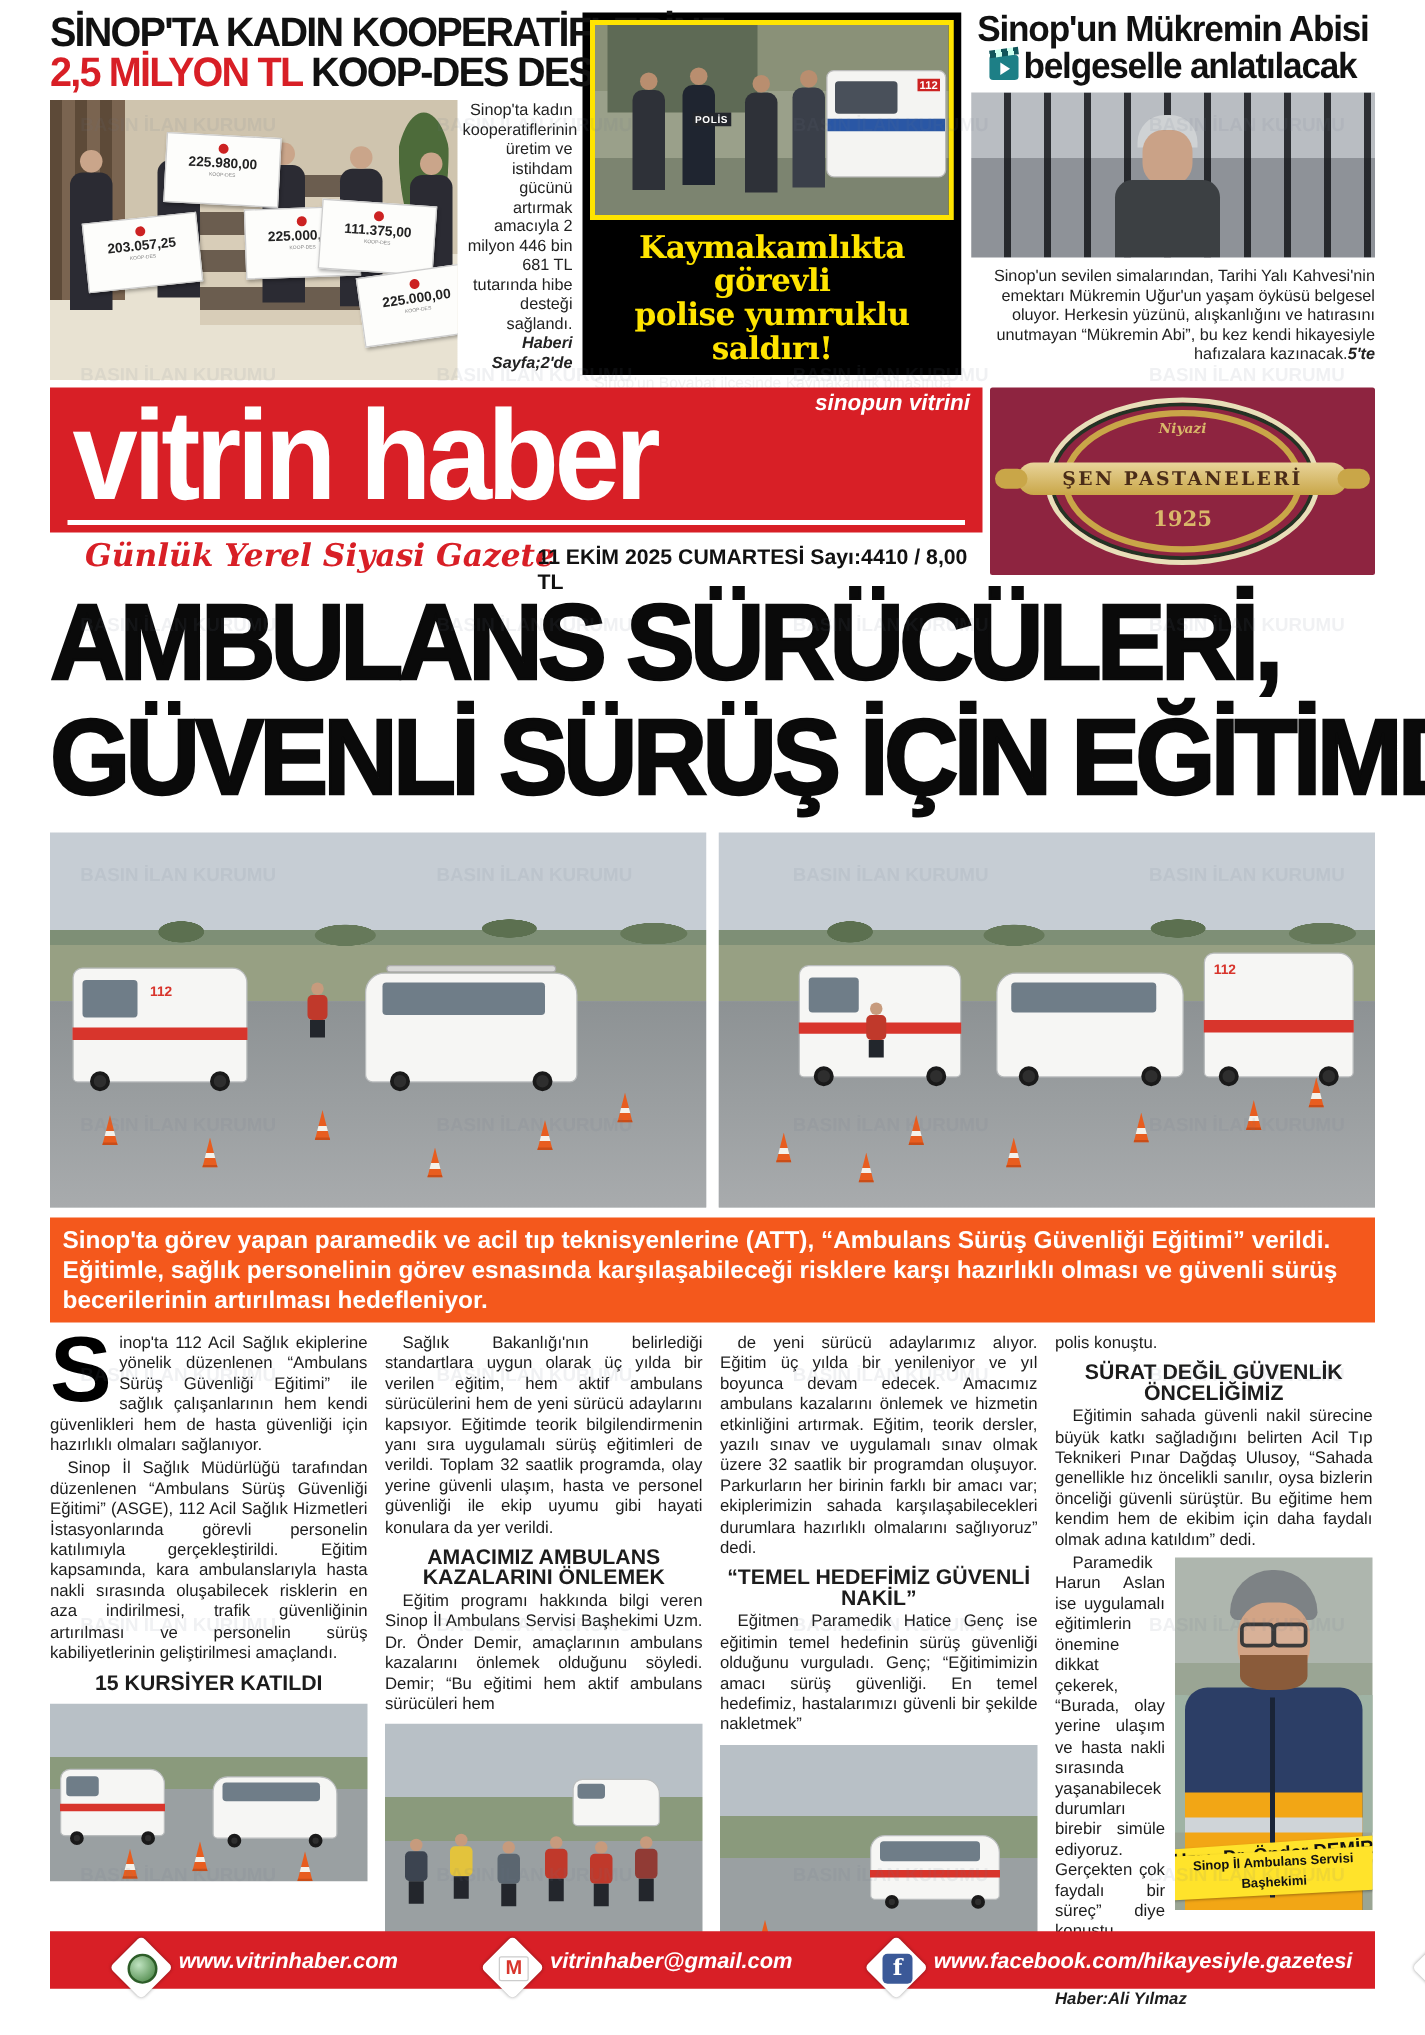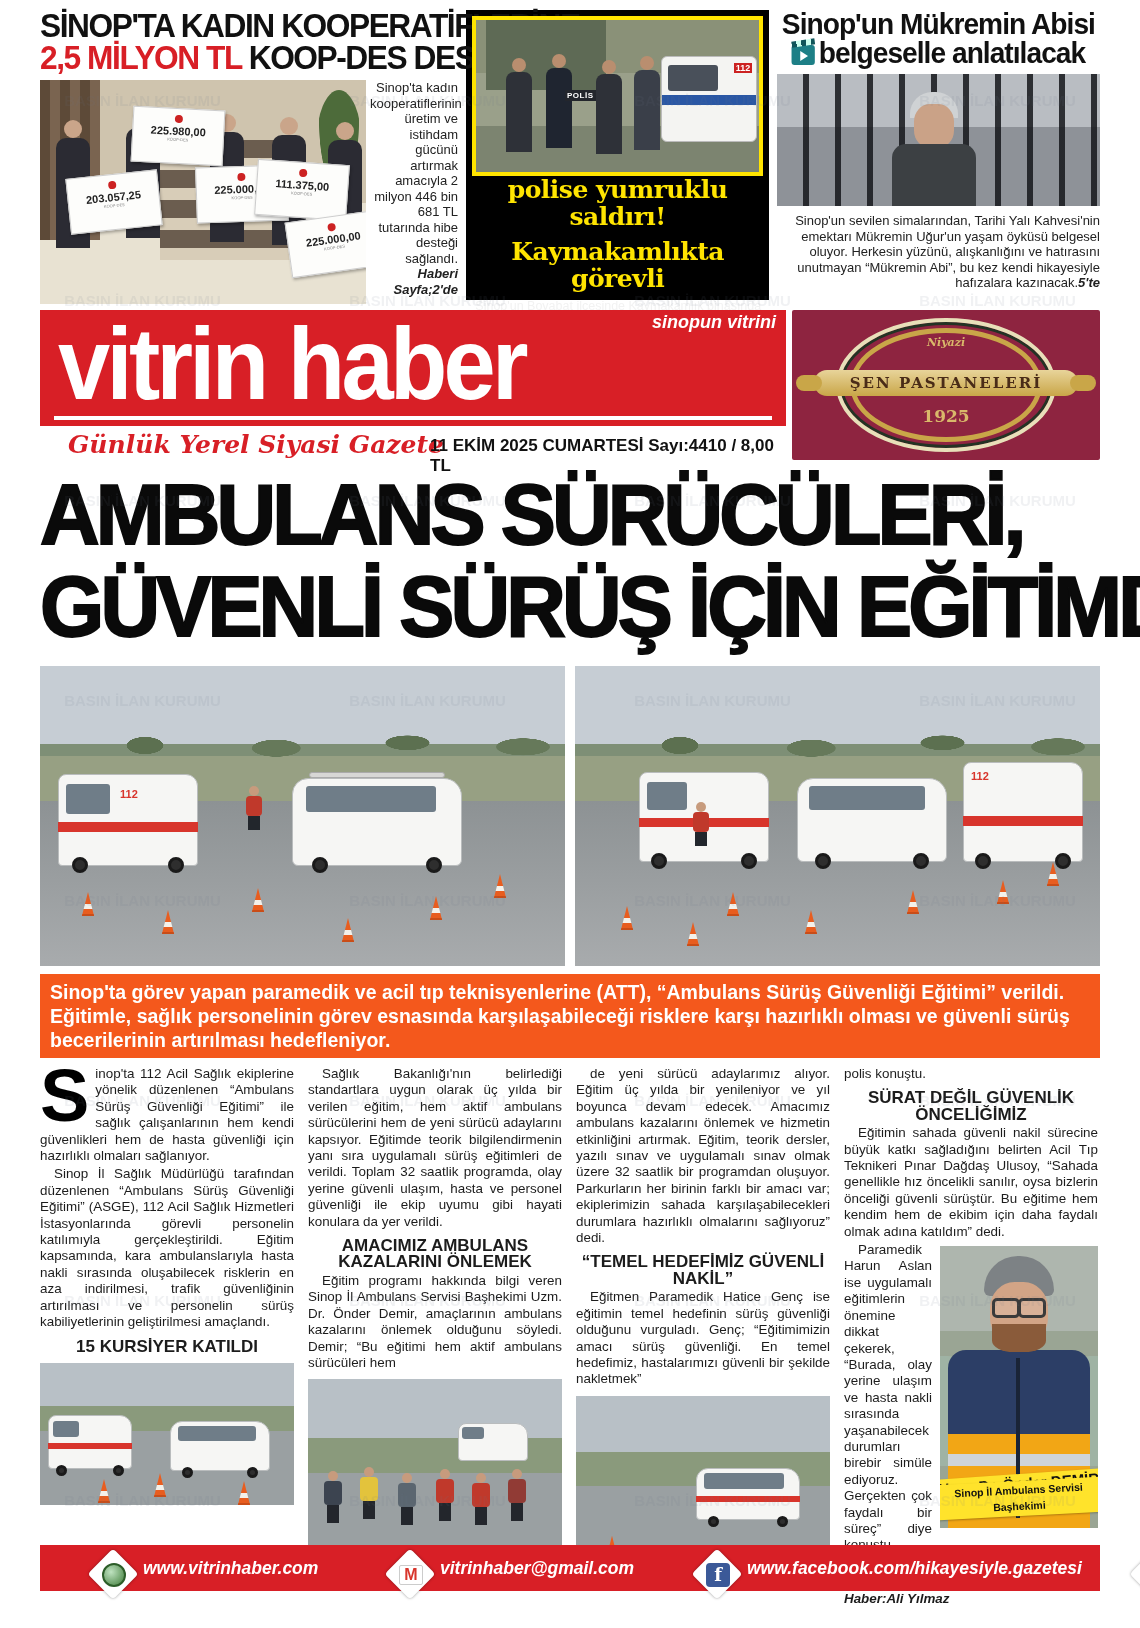--- a/index.html
+++ b/index.html
@@ -241,32 +241,32 @@
             <div class="more">Haberi Sayfa;2'de</div>
           </div>
         </div>
       </div>
 
       <div class="tcol-mid">
         <div class="photo-police">
           <div class="pp-building"></div>
           <div class="pp-fig" style="left:30px;top:52px"></div>
           <div class="pp-fig" style="left:70px;top:48px;background:#1f2530">
-            <div class="pp-vest" style="left:19px;top:22px">POLİS</div>
+            <div class="pp-vest" style="left:8px;top:22px">POLİS</div>
           </div>
           <div class="pp-fig" style="left:120px;top:54px"></div>
           <div class="pp-fig" style="left:158px;top:50px;background:#3a3f49"></div>
           <div class="pp-van">
             <div class="wnd"></div>
             <div class="stripe"></div>
             <div class="code">112</div>
           </div>
         </div>
+        <div class="mid-head">Kaymakamlıkta görevli</div>
         <div class="mid-head" style="margin-top:0">polise yumruklu saldırı!</div>
-        <div class="mid-head">Kaymakamlıkta görevli</div>
         <div class="mid-body">
           <span>Sinop'un Boyabat ilçesinde Kaymakamlık binasında bir şahsın, görevli polis memuruna yumruklu saldırı girişiminde bulunuldu. </span><span class="more">Sayfa;3'te</span>
         </div>
       </div>
 
       <div class="tcol-right">
         <div class="tr-head">Sinop'un Mükremin Abisi</div>
         <div class="tr-head"><span class="clap"></span><span>belgeselle anlatılacak</span></div>
         <div class="photo-portrait-old">
           <div class="fence"></div>

